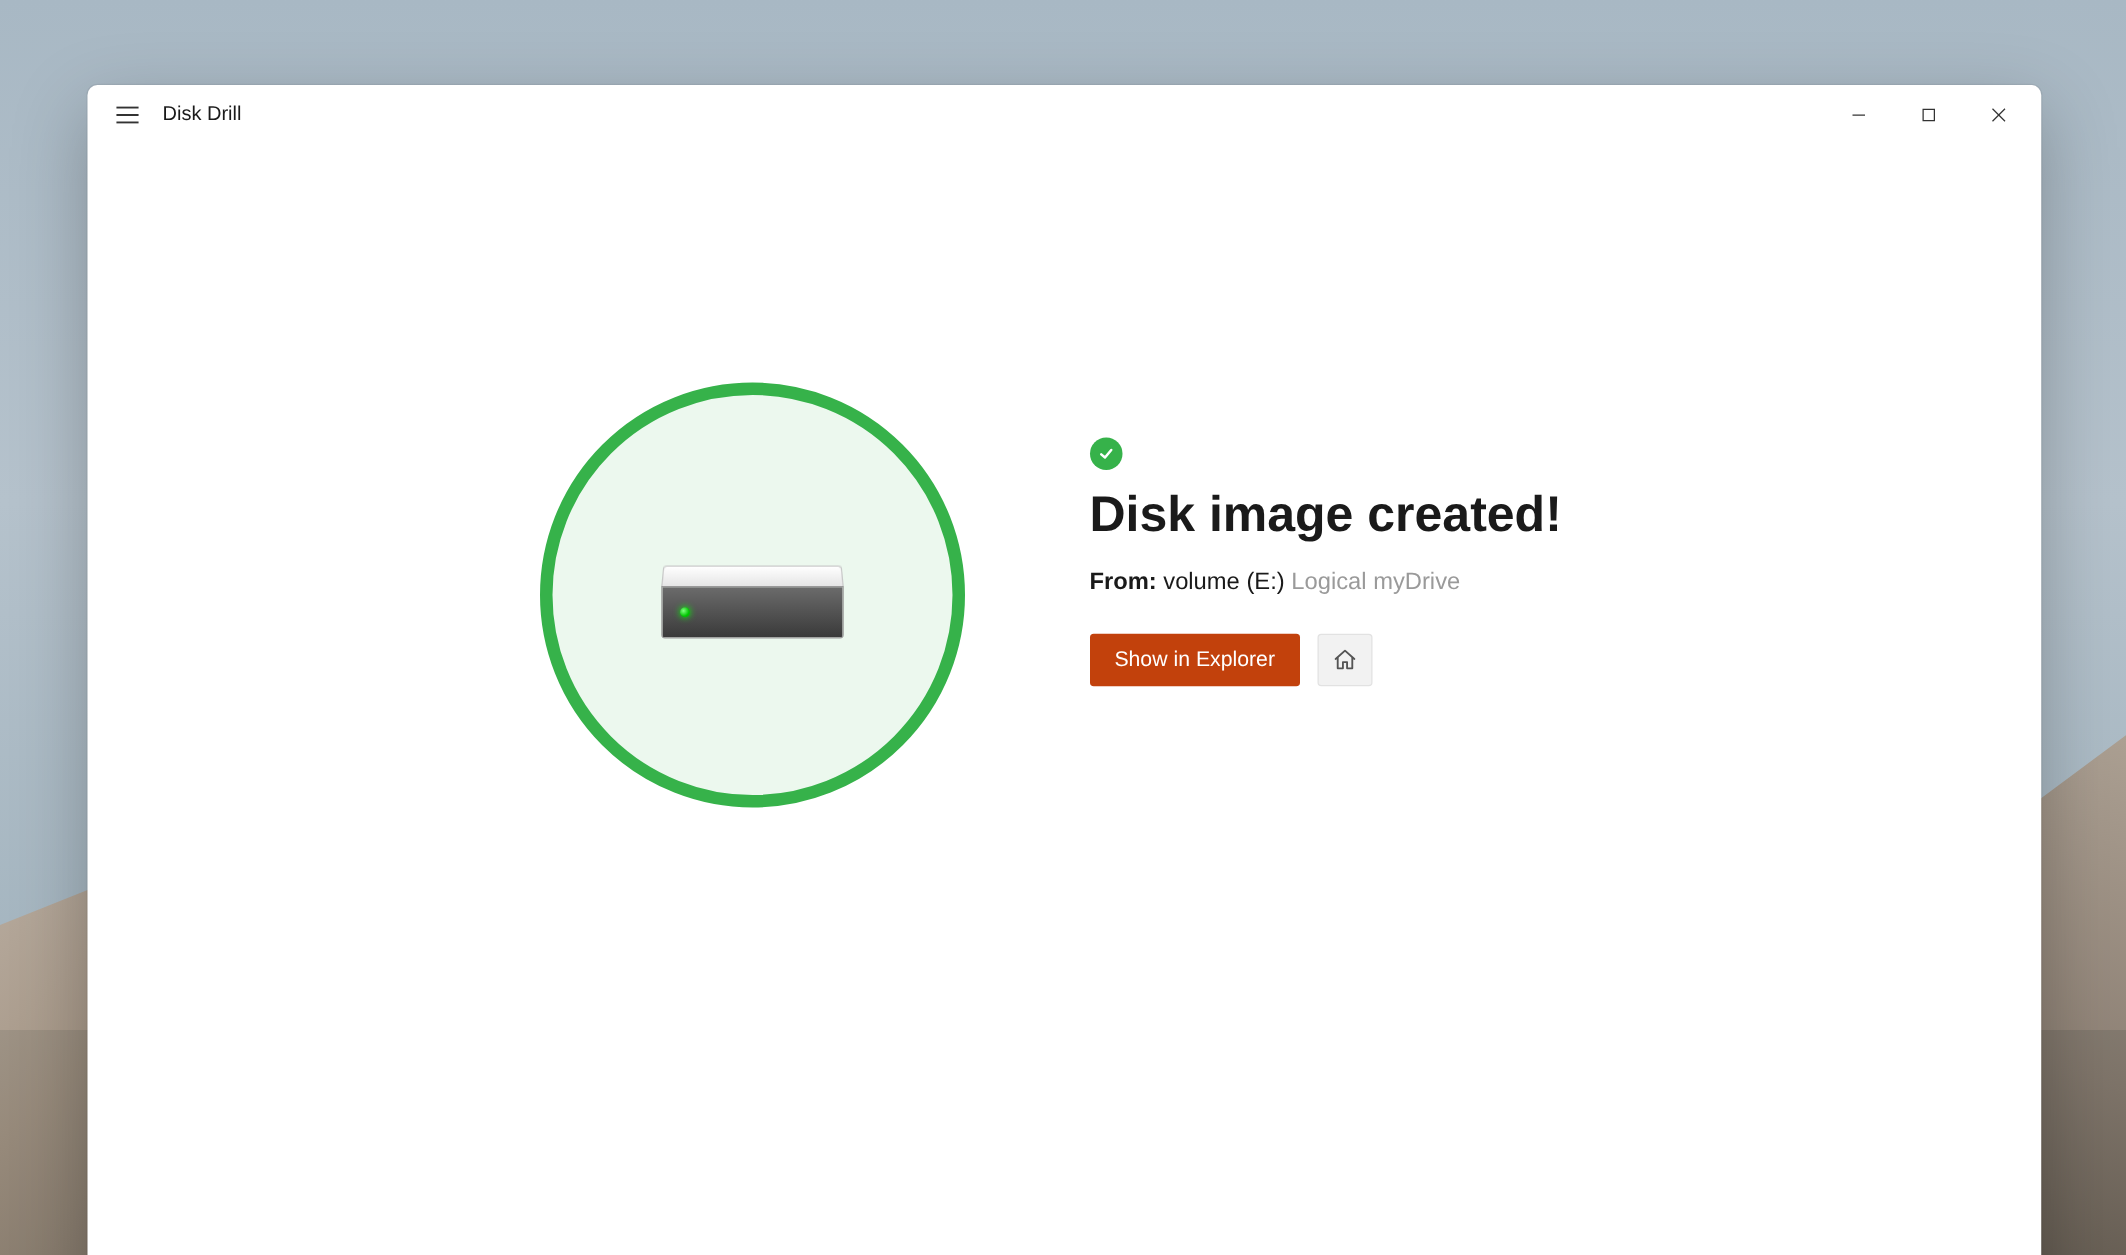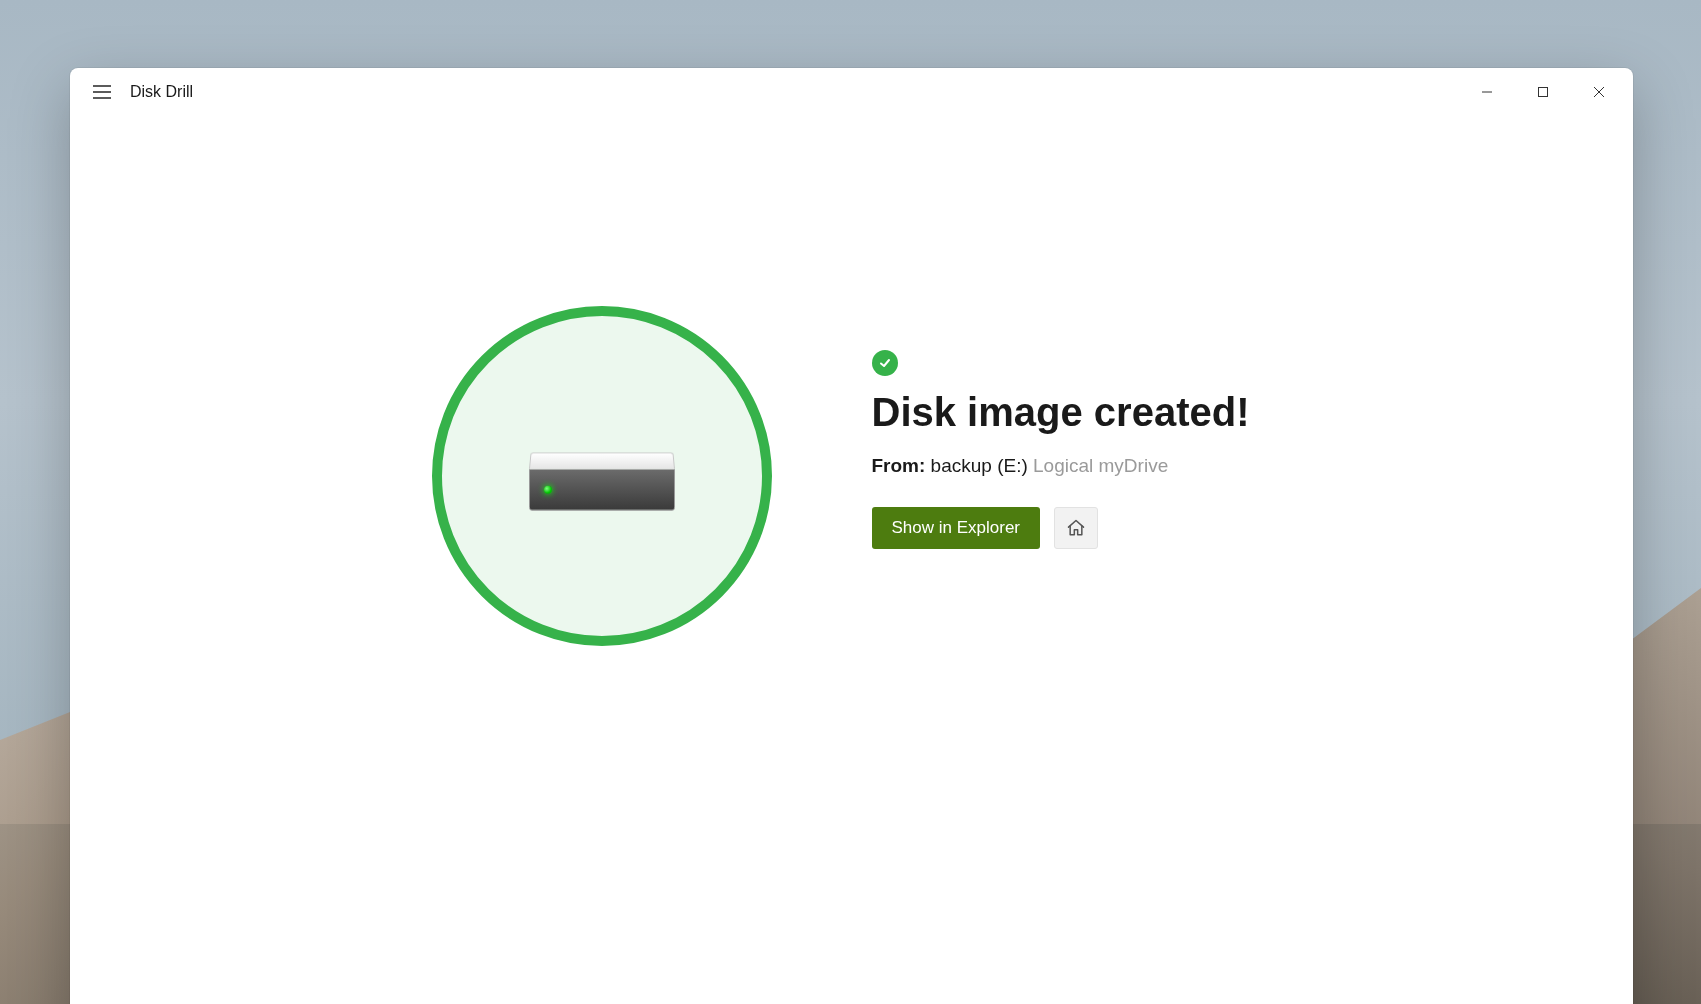--- a/index.html
+++ b/index.html
@@ -165,21 +165,21 @@
     margin-bottom: 10px;
   }
   .info-line .label { font-weight: 600; }
   .info-line .muted { color: #9a9a9a; }
   .btn-row {
     display: flex;
     gap: 14px;
     margin-top: 30px;
   }
   .btn-primary {
-    background: #4d7c0f;
+    background: #c2410c;
     color: #fff;
     border: none;
     font-size: 17px;
     padding: 10px 20px;
     border-radius: 3px;
     cursor: pointer;
     font-family: inherit;
   }
   .btn-icon {
     width: 44px;
@@ -249,21 +249,21 @@
     <div class="info-col">
       <div class="check-badge">
         <svg width="14" height="14" viewBox="0 0 14 14">
           <polyline points="3,7.5 6,10 11,4" fill="none" stroke="#fff" stroke-width="2" stroke-linecap="round" stroke-linejoin="round"></polyline>
         </svg>
       </div>
       <h1 class="headline">Disk image created!</h1>
 
       <div class="info-line">
         <span class="label">From:</span>
-        <span>backup (E:)</span>
+        <span>volume (E:)</span>
         <span class="muted">Logical myDrive</span>
       </div>
 
 
       <div class="btn-row">
         <button class="btn-primary">Show in Explorer</button>
         <button class="btn-icon">
           <svg width="20" height="20" viewBox="0 0 24 24" fill="none" stroke="#555" stroke-width="1.8" stroke-linecap="round" stroke-linejoin="round">
             <path d="M3 11 L12 3 L21 11"></path>
             <path d="M5 10 V20 H10 V14 H14 V20 H19 V10"></path>

